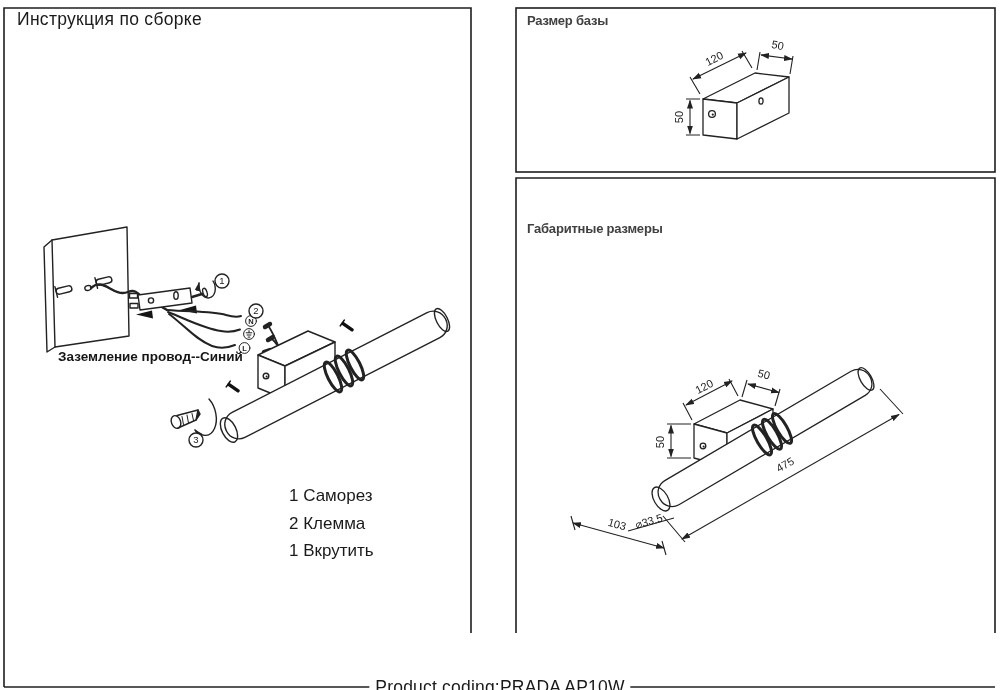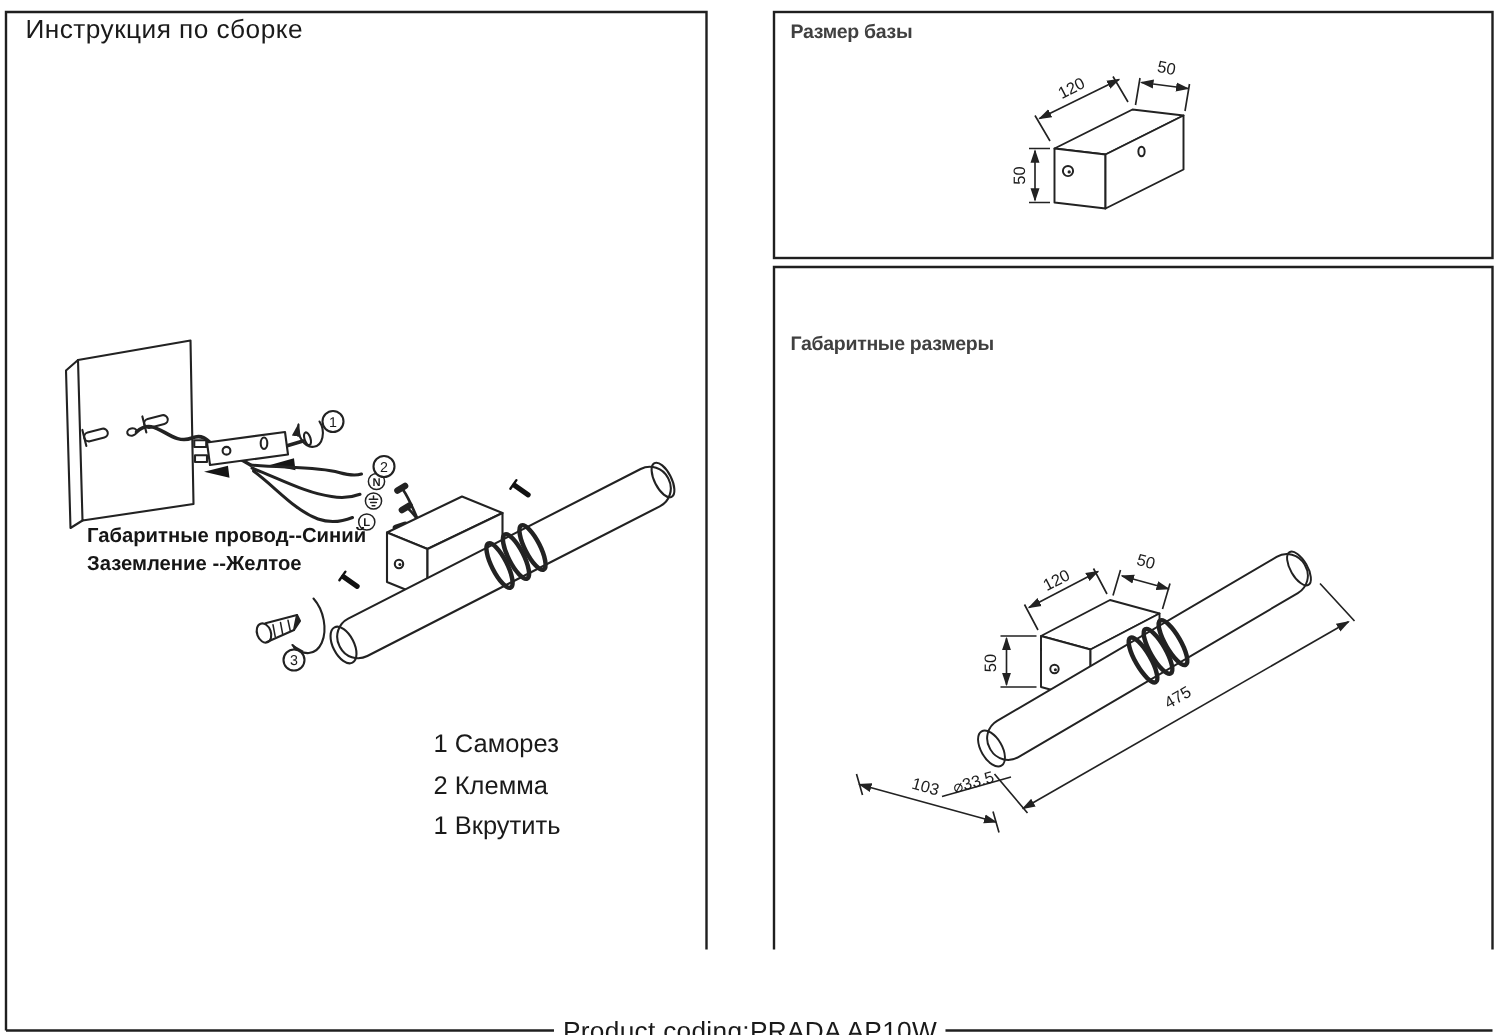--- a/index.html
+++ b/index.html
@@ -222,22 +222,21 @@
     <text class="dim" x="616" y="528" text-anchor="middle" transform="rotate(15.5 616 528)" stroke="none">103</text>
   </g>
 </svg>
 
 <div class="abs panel-title-main">Инструкция по сборке</div>
 
 <div class="abs panel-title-bold t-base">Размер базы</div>
 <div class="abs panel-title-bold t-overall">Габаритные размеры</div>
 
 <div class="abs wire-labels">
-  <div>Габаритные провод--Синий</div>
-  <div>Заземление --Желтое</div>
+  <div>Заземление провод--Синий</div>
 </div>
 
 <div class="abs parts-list">
   <div>1 Саморез</div>
   <div>2 Клемма</div>
   <div>1 Вкрутить</div>
 </div>
 
 <div class="abs footer-text">Product coding:PRADA AP10W</div>
 

